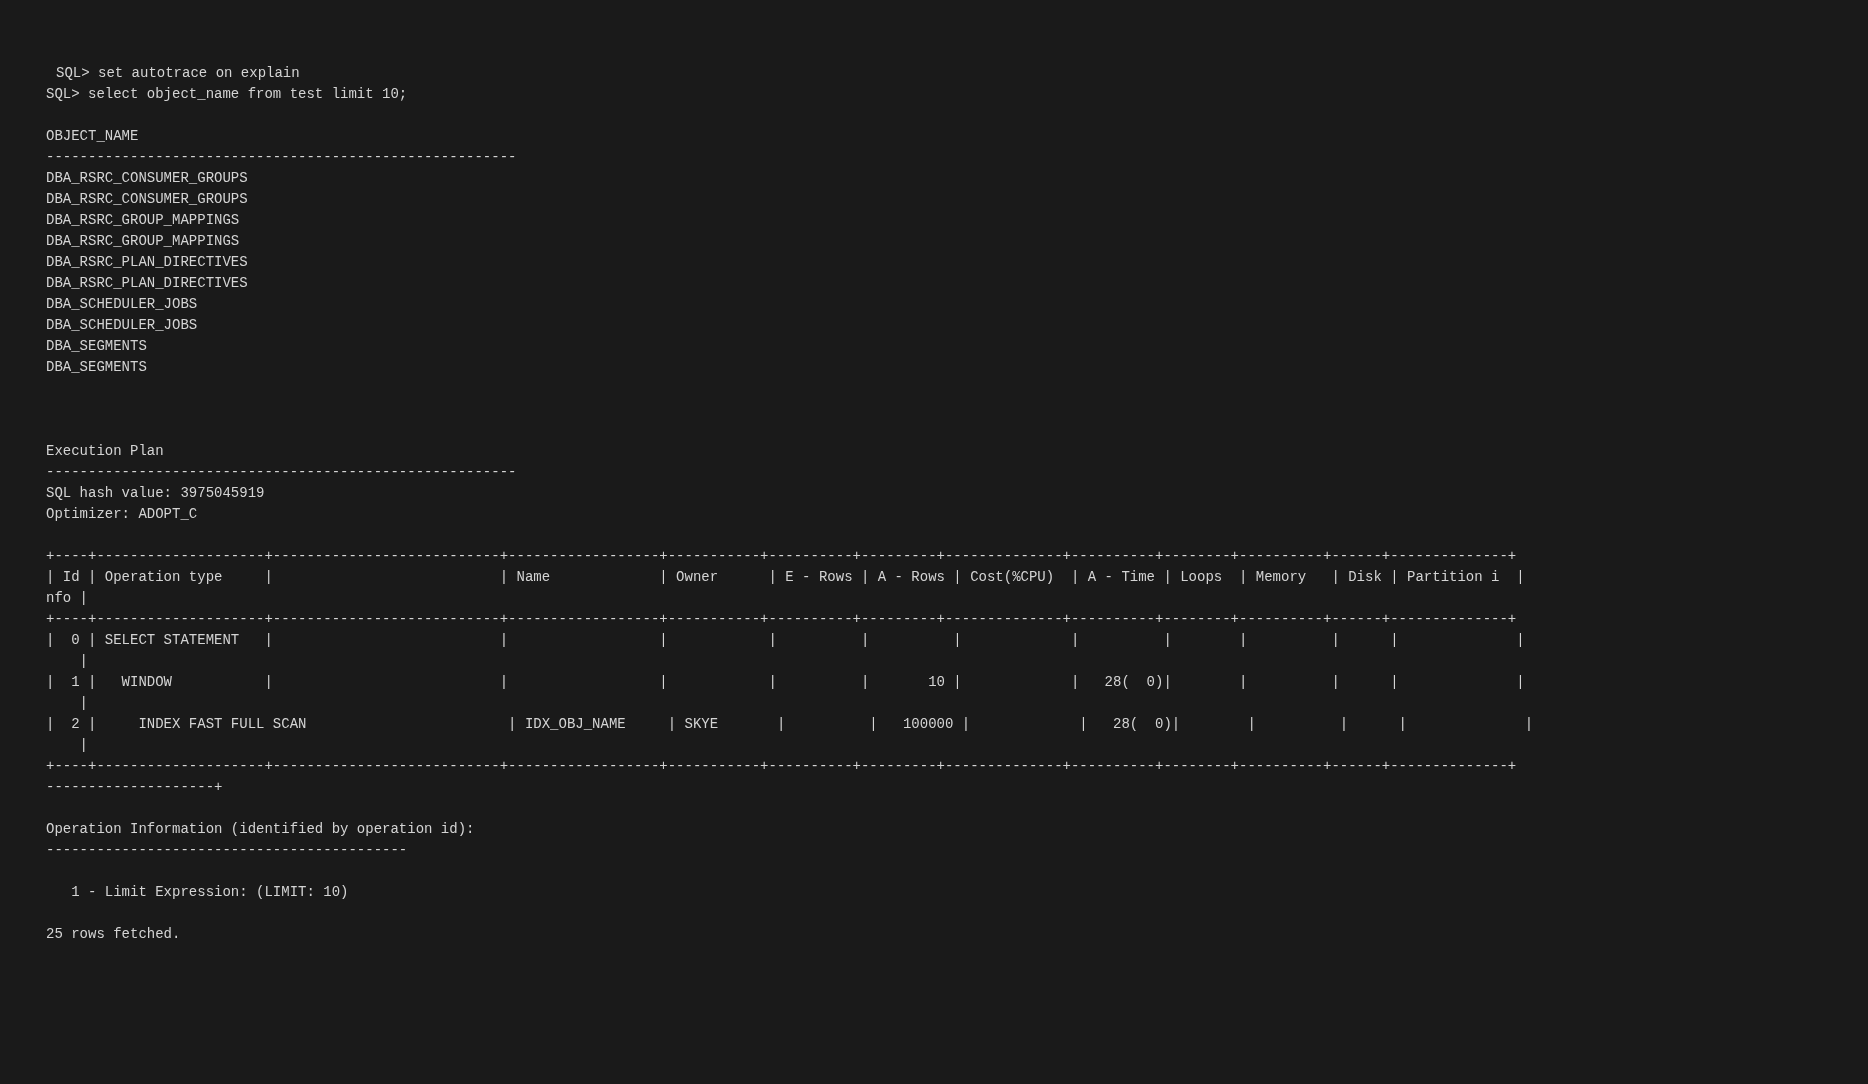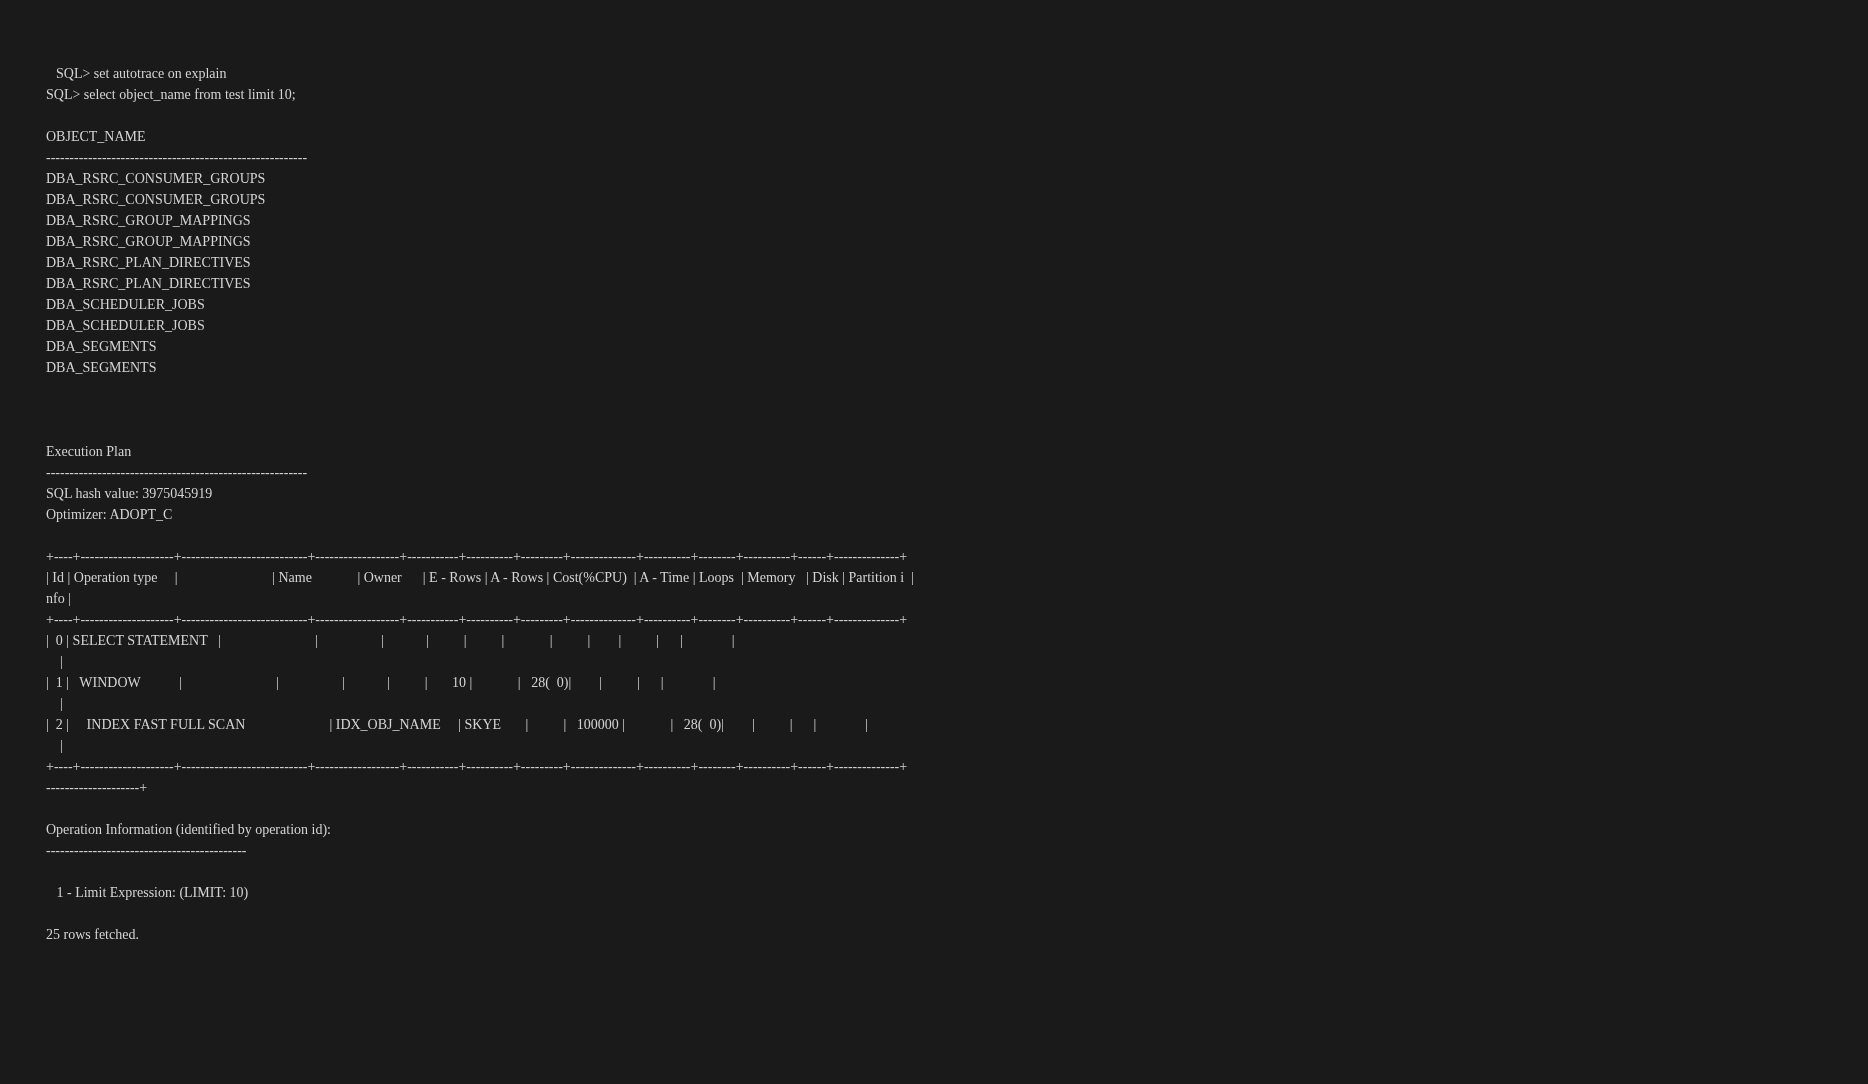--- a/index.html
+++ b/index.html
@@ -1,19 +1,18 @@
 <!DOCTYPE html>
 <html><head>
   <meta charset="utf-8">
   <style>
     * {
       margin: 10px;
       padding: 0;
       box-sizing: border-box;
-      font-family: Liberation Serif, serif;
     }
     body {
       background-color: #1a1a1a;
       color: #d4d4d4;
       font-family: 'Courier New', Courier, monospace;
       font-size: 14px;
       line-height: 1.5;
       padding: 12px 16px;
       min-height: 1084px;
       width: 1868px;

